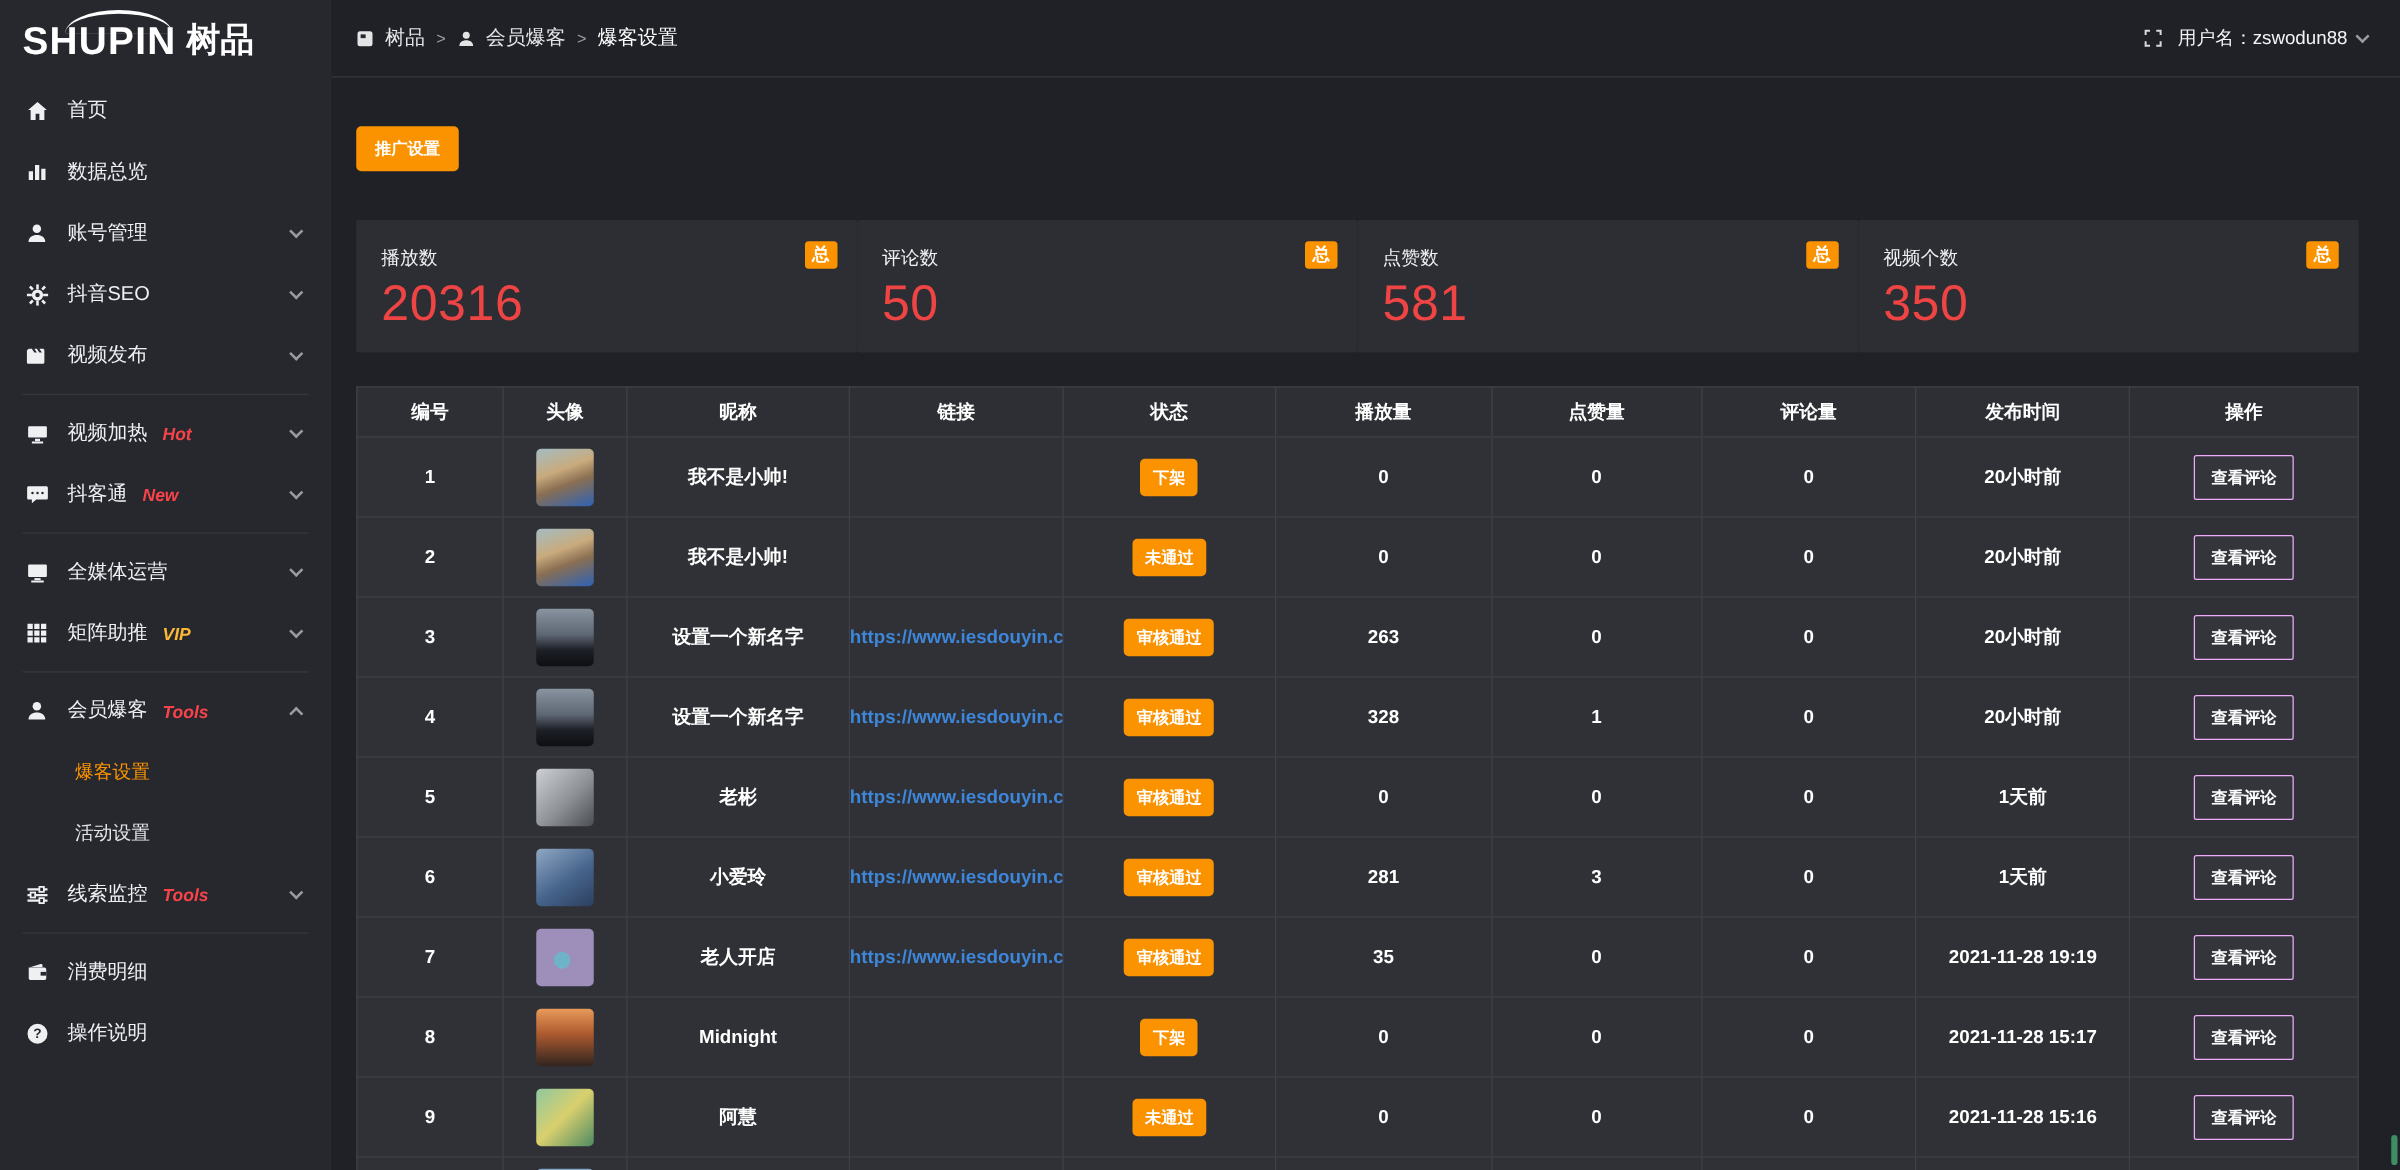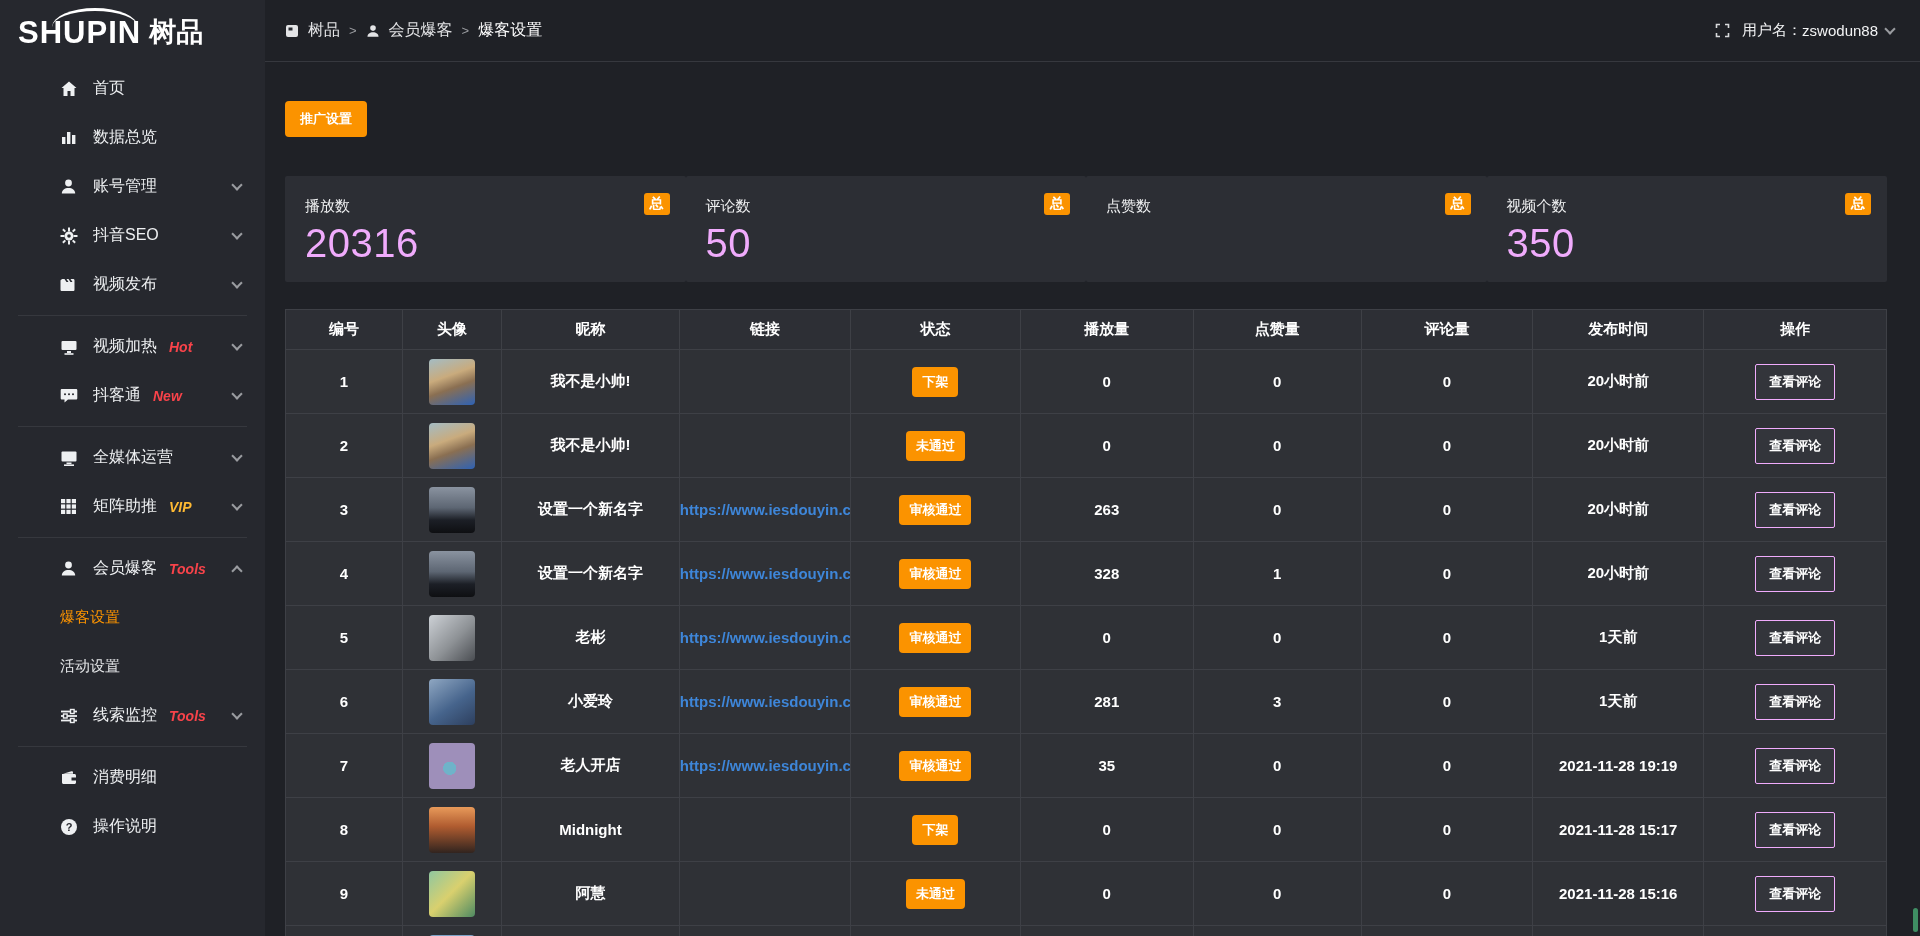--- a/index.html
+++ b/index.html
@@ -11,22 +11,22 @@
   
   .sidebar { position:absolute; left:0; top:0; width:265px; height:936px;
              background:#26282e; z-index:3; }
   .logo { height:64px; display:flex; align-items:center; padding-left:18px; gap:8px;text-align:right; }
   .logo-en { font-size:31px; font-weight:800; letter-spacing:1px; color:#fff;
              position:relative; line-height:1; }
   .logo-en:before { content:""; position:absolute; left:34px; top:-9px; width:86px; height:16px;
              border:3px solid #fff; border-bottom:none; border-left:none; border-right:none;
              border-radius:50% 50% 0 0/100% 100% 0 0; }
   .logo-cn { font-size:27px; font-weight:700; color:#fff; }
-  .s-item { height:49px; display:flex; align-items:center; padding:0 24px 0 30px;
-            cursor:pointer; font-size:16px; color:#eef0f2;margin-left:29px; }
+  .s-item { height:49px; display:flex; align-items:center; padding:0 24px 0 20px;
+            cursor:pointer; font-size:16px; color:#eef0f2; }
   .s-item .s-ico { width:19px; height:19px; margin-right:15px; display:flex;
             align-items:center; justify-content:center; flex:none; }
   .s-ico svg { display:block; }
   .s-label { white-space:nowrap; }
   .s-badge { font-size:14px; font-weight:700; font-style:italic; margin-left:12px; color:#f8434a; }
   .s-badge.vip { color:#fdb933; }
   .chev { width:8px; height:8px; border-right:2px solid #9a9ca0; border-bottom:2px solid #9a9ca0;
           transform:rotate(45deg); margin-left:auto; margin-top:-4px; flex:none; }
   .chev.up { transform:rotate(-135deg); margin-top:4px; }
   .s-sub { height:49px; display:flex; align-items:center; padding-left:60px;
@@ -48,21 +48,21 @@
   
   .main { position:absolute; left:265px; top:63px; right:0; bottom:0;
           padding:0 33px 0 20px; }
   .promo-btn { margin-top:38px; background:#fb9300; color:#fff; border:none;
           font-size:13px; font-weight:700; padding:9px 15px; border-radius:4px;
           cursor:pointer; font-family:inherit; display:inline-block; }
   .cards { display:grid; grid-template-columns:repeat(4,1fr); margin-top:39px; }
   .card { background:#2c2e34; height:106px; position:relative; padding:21px 16px 0 20px;
           border-radius:2px; }
   .card .c-label { font-size:15px; color:#f0f1f2; }
-  .card .c-value { font-size:40px; color:#f0abfc; margin-top:5px; letter-spacing:.5px; }
+  .card .c-value { font-size:40px; color:#ef4444; margin-top:5px; letter-spacing:.5px; }
   .card .c-badge { position:absolute; top:17px; right:16px; background:#fb9300;
           color:#fff; font-size:14px; font-weight:700; padding:2px 6px; border-radius:3px; }
   
   .tbl-wrap { margin-top:27px; }
   table { width:100%; border-collapse:collapse; background:#2f3136; table-layout:fixed; }
   th, td { border:1px solid #3e4046; text-align:center; vertical-align:middle;
            font-weight:700; color:#fff; overflow:hidden; white-space:nowrap; }
   th { height:40px; font-size:15px; background:#2d2f35; }
   td { height:64px; font-size:15px; }
   td.link-cell a { color:#3e86d9; text-decoration:none; font-size:15px; cursor:pointer; }
@@ -328,20 +328,21 @@
       <div class="c-value">20316</div>
       <span class="c-badge">总</span>
     </div>
     <div class="card">
       <div class="c-label">评论数</div>
       <div class="c-value">50</div>
       <span class="c-badge">总</span>
     </div>
     <div class="card">
       <div class="c-label">点赞数</div>
+      <div class="c-value">581</div>
       <span class="c-badge">总</span>
     </div>
     <div class="card">
       <div class="c-label">视频个数</div>
       <div class="c-value">350</div>
       <span class="c-badge">总</span>
     </div>
   </div>
 
   <div class="tbl-wrap">

